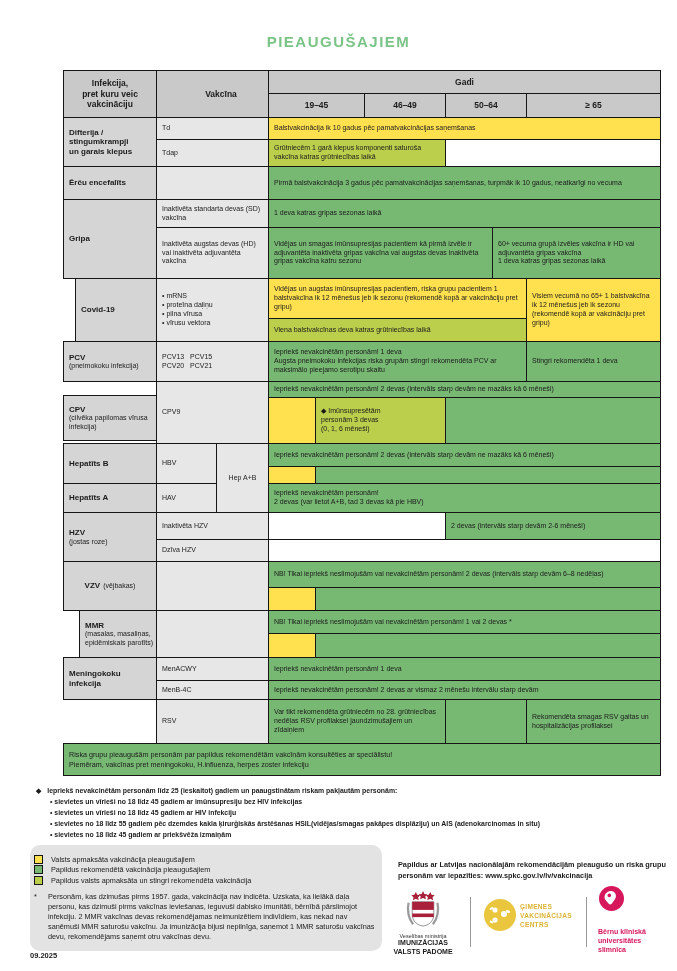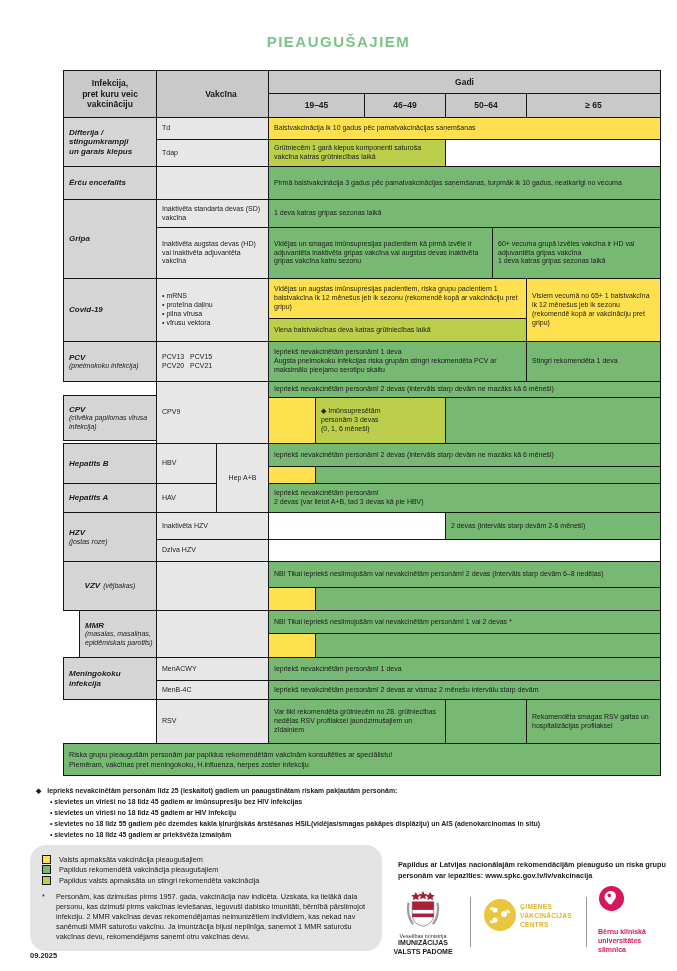--- a/index.html
+++ b/index.html
@@ -9,33 +9,33 @@
          font-size:15px;font-weight:800;letter-spacing:.2px;color:#111;}
   .subtitle{position:absolute;left:0;top:33px;width:677px;text-align:center;
          font-size:15px;font-weight:800;letter-spacing:1.5px;color:#79c486;}
   .cell{position:absolute;box-sizing:border-box;border:1px solid #161616;
         display:flex;align-items:center;padding:2px 5px;font-size:7px;line-height:1.28;
         white-space:pre-line;background:#fff;}
   .c-yellow{background:#ffe14f}
   .c-green{background:#77b873}
   .c-lt{background:#bccf4c}
   .c-hdr{background:#c9c9c9;font-weight:bold;font-size:8.5px;justify-content:center;text-align:center;}
-  .c-lbl{background:#d5d5d5;flex-direction:column;align-items:flex-start;justify-content:center;font-style:italic;}
+  .c-lbl{background:#d5d5d5;flex-direction:column;align-items:flex-start;justify-content:center;}
   .c-lbl .b{font-weight:bold;font-size:8px;line-height:1.2;}
   .c-lbl .n{font-size:7px;line-height:1.2;}
   .c-lbl.rowdir{flex-direction:row;gap:3px;align-items:center;}
   .c-vac{background:#e7e7e7;font-size:7px;}
   .c-vac.ctr{justify-content:center;text-align:center;}
   .notebar{font-size:7.2px;}
   .foot{position:absolute;left:36px;top:785px;width:624px;font-size:6.9px;font-weight:bold;line-height:1.6;}
   .foot .introline{display:flex;gap:6px;}
   .foot ul{margin:0;padding:0 0 0 14px;list-style:none;}
   .foot li::before{content:"• ";}
   .legendbox{position:absolute;left:30px;top:845px;width:352px;background:#e3e3e3;
-             border-radius:16px;padding:8px 12px;box-sizing:border-box;}
+             border-radius:10px;padding:8px 4px;box-sizing:border-box;}
   .legrow{display:flex;align-items:center;gap:8px;margin:1.5px 0;font-size:7.3px;}
   .sw{width:9px;height:9px;border:1px solid #161616;box-sizing:border-box;flex:0 0 auto;}
   .astrow{display:flex;gap:6px;margin-top:7px;font-size:7.3px;line-height:1.4;}
   .astrow .mk{flex:0 0 8px;}
   .inforight{position:absolute;left:398px;top:860px;width:268px;font-size:7.3px;
              font-weight:bold;line-height:1.45;text-align:justify;}
   .datetag{position:absolute;left:30px;top:951px;font-size:7.5px;font-weight:bold;}
   .logoblock{position:absolute;text-align:center;}
   .vdiv{position:absolute;width:1px;height:50px;background:#9a9a9a;}
   .minitxt{font-size:5.5px;color:#333;margin-top:1px;}
@@ -77,21 +77,21 @@
   <div class="cell c-green" style="left:268px;top:166px;width:393px;height:34px">Pirmā balstvakcinācija 3 gadus pēc pamatvakcinācijas saņemšanas, turpmāk ik 10 gadus, neatkarīgi no vecuma</div>
 
   <div class="cell c-lbl" style="left:63px;top:199px;width:94px;height:80px"><span class="b">Gripa</span></div>
   <div class="cell c-vac" style="left:156px;top:199px;width:113px;height:29px">Inaktivēta standarta devas (SD) vakcīna</div>
   <div class="cell c-green" style="left:268px;top:199px;width:393px;height:29px">1 deva katras gripas sezonas laikā</div>
   <div class="cell c-vac" style="left:156px;top:227px;width:113px;height:52px">Inaktivēta augstas devas (HD) vai inaktivēta adjuvantēta vakcīna</div>
   <div class="cell c-green" style="left:268px;top:227px;width:225px;height:52px">Vidējas un smagas imūnsupresijas pacientiem kā pirmā izvēle ir adjuvantēta inaktivēta gripas vakcīna vai augstas devas inaktivēta gripas vakcīna katru sezonu</div>
   <div class="cell c-green" style="left:492px;top:227px;width:169px;height:52px">60+ vecuma grupā izvēles vakcīna ir HD vai adjuvantēta gripas vakcīna
 1 deva katras gripas sezonas laikā</div>
 
-  <div class="cell c-lbl" style="left:63px;top:278px;width:94px;height:64px"><span class="b">Covid-19</span></div>
+  <div class="cell c-lbl" style="left:75px;top:278px;width:94px;height:64px"><span class="b">Covid-19</span></div>
   <div class="cell c-vac" style="left:156px;top:278px;width:113px;height:64px">• mRNS
 • proteīna daļiņu
 • pilna vīrusa
 • vīrusu vektora</div>
   <div class="cell c-yellow" style="left:268px;top:278px;width:259px;height:41px">Vidējas un augstas imūnsupresijas pacientiem, riska grupu pacientiem 1 balstvakcīna ik 12 mēnešus jeb ik sezonu (rekomendē kopā ar vakcināciju pret gripu)</div>
   <div class="cell c-lt" style="left:268px;top:318px;width:259px;height:24px">Viena balstvakcīnas deva katras grūtniecības laikā</div>
   <div class="cell c-yellow" style="left:526px;top:278px;width:135px;height:64px">Visiem vecumā no 65+ 1 balstvakcīna ik 12 mēnešus jeb ik sezonu (rekomendē kopā ar vakcināciju pret gripu)</div>
 
   <div class="cell c-lbl" style="left:63px;top:341px;width:94px;height:41px"><span class="b">PCV</span><span class="n">(pneimokoku infekcija)</span></div>
   <div class="cell c-vac" style="left:156px;top:341px;width:113px;height:41px">PCV13&nbsp;&nbsp;&nbsp;PCV15

